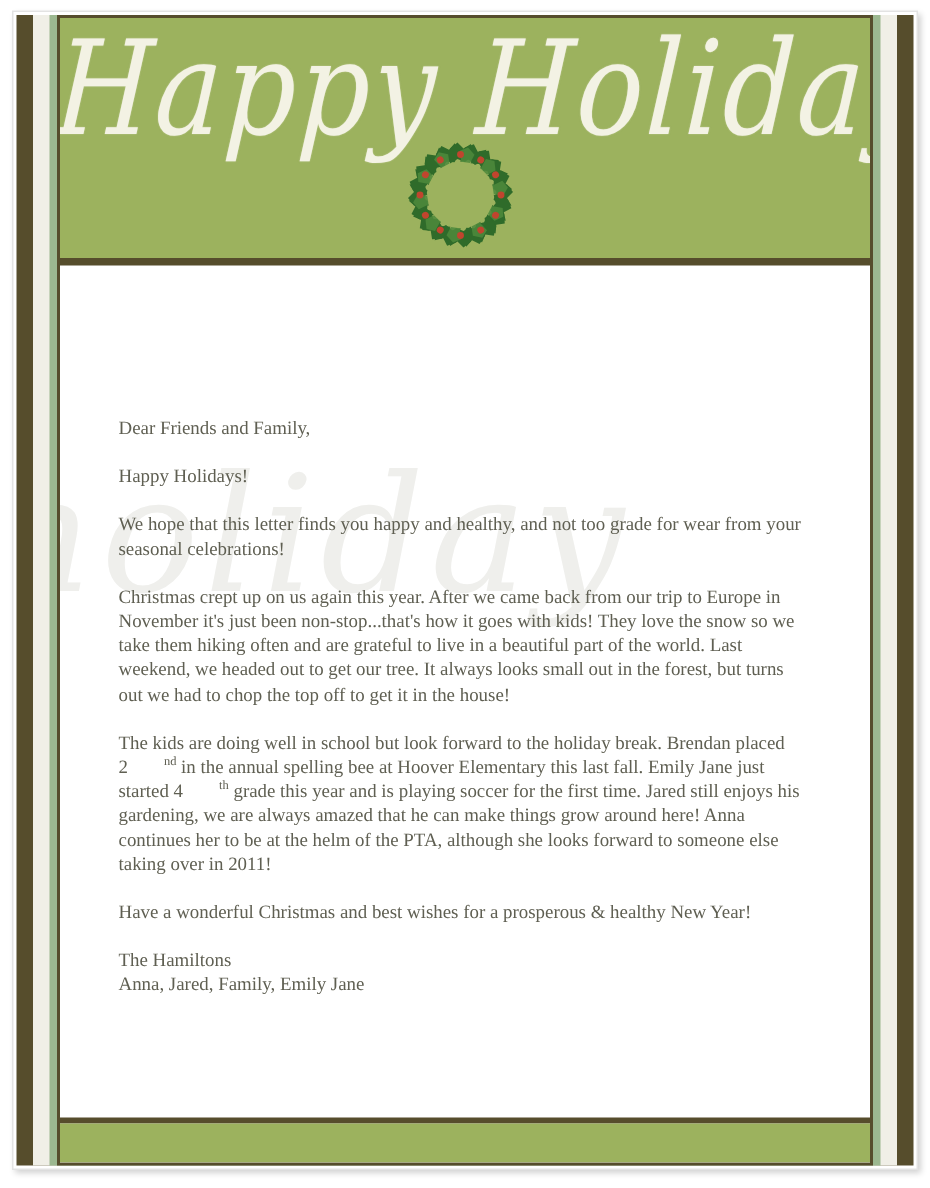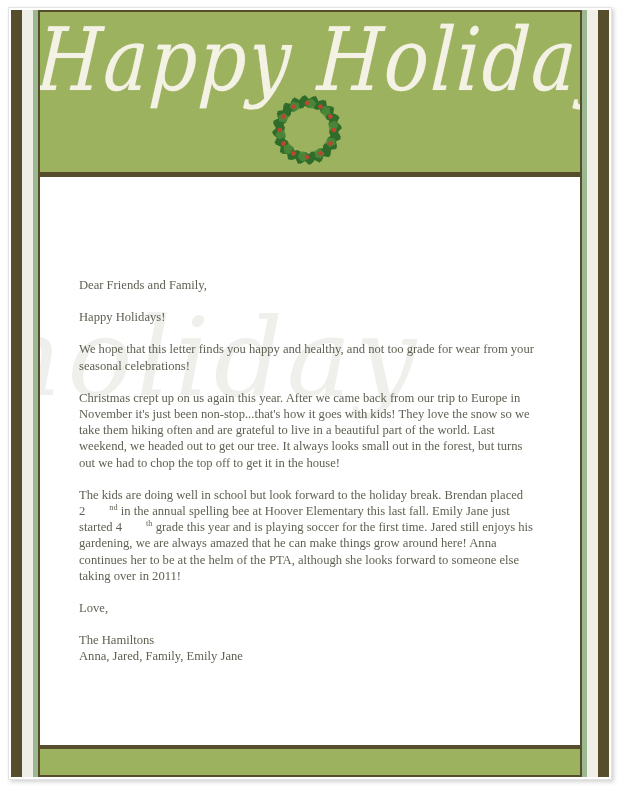--- a/index.html
+++ b/index.html
@@ -369,22 +369,22 @@
       <p>Dear Friends and Family,</p>
 
       <p>Happy Holidays!</p>
 
       <p>We hope that this letter finds you happy and healthy, and not too grade for wear from your seasonal celebrations!</p>
 
       <p>Christmas crept up on us again this year.  After we came back from our trip to Europe in November it's just been non-stop...that's how it goes with kids!  They love the snow so we take them hiking often and are grateful to live in a beautiful part of the world.  Last weekend, we headed out to get our tree. It always looks small out in the forest, but turns out we had to chop the top off to get it in the house!</p>
 
       <p><span>The kids are doing well in school but look forward to the holiday break.  Brendan placed 2</span><sup>nd</sup><span> in the annual spelling bee at Hoover Elementary this last fall.   Emily Jane just started 4</span><sup>th</sup><span> grade this year and is playing soccer for the first time.  Jared still enjoys his gardening, we are always amazed that he can make things grow around here!  Anna continues her to be at the helm of the PTA, although she looks forward to someone else taking over in 2011!</span></p>
 
-
-      <p>Love,</p>
+      <p>Have a wonderful Christmas and best wishes for a prosperous &amp; healthy New Year!</p>
+
 
       <p class="tight">The Hamiltons</p>
 
       <p class="tight">Anna, Jared, Family, Emily Jane</p>
     </div>
 
     <div id="footer-band-rule"></div>
     <div id="footer-band"></div>
 
   </div>

